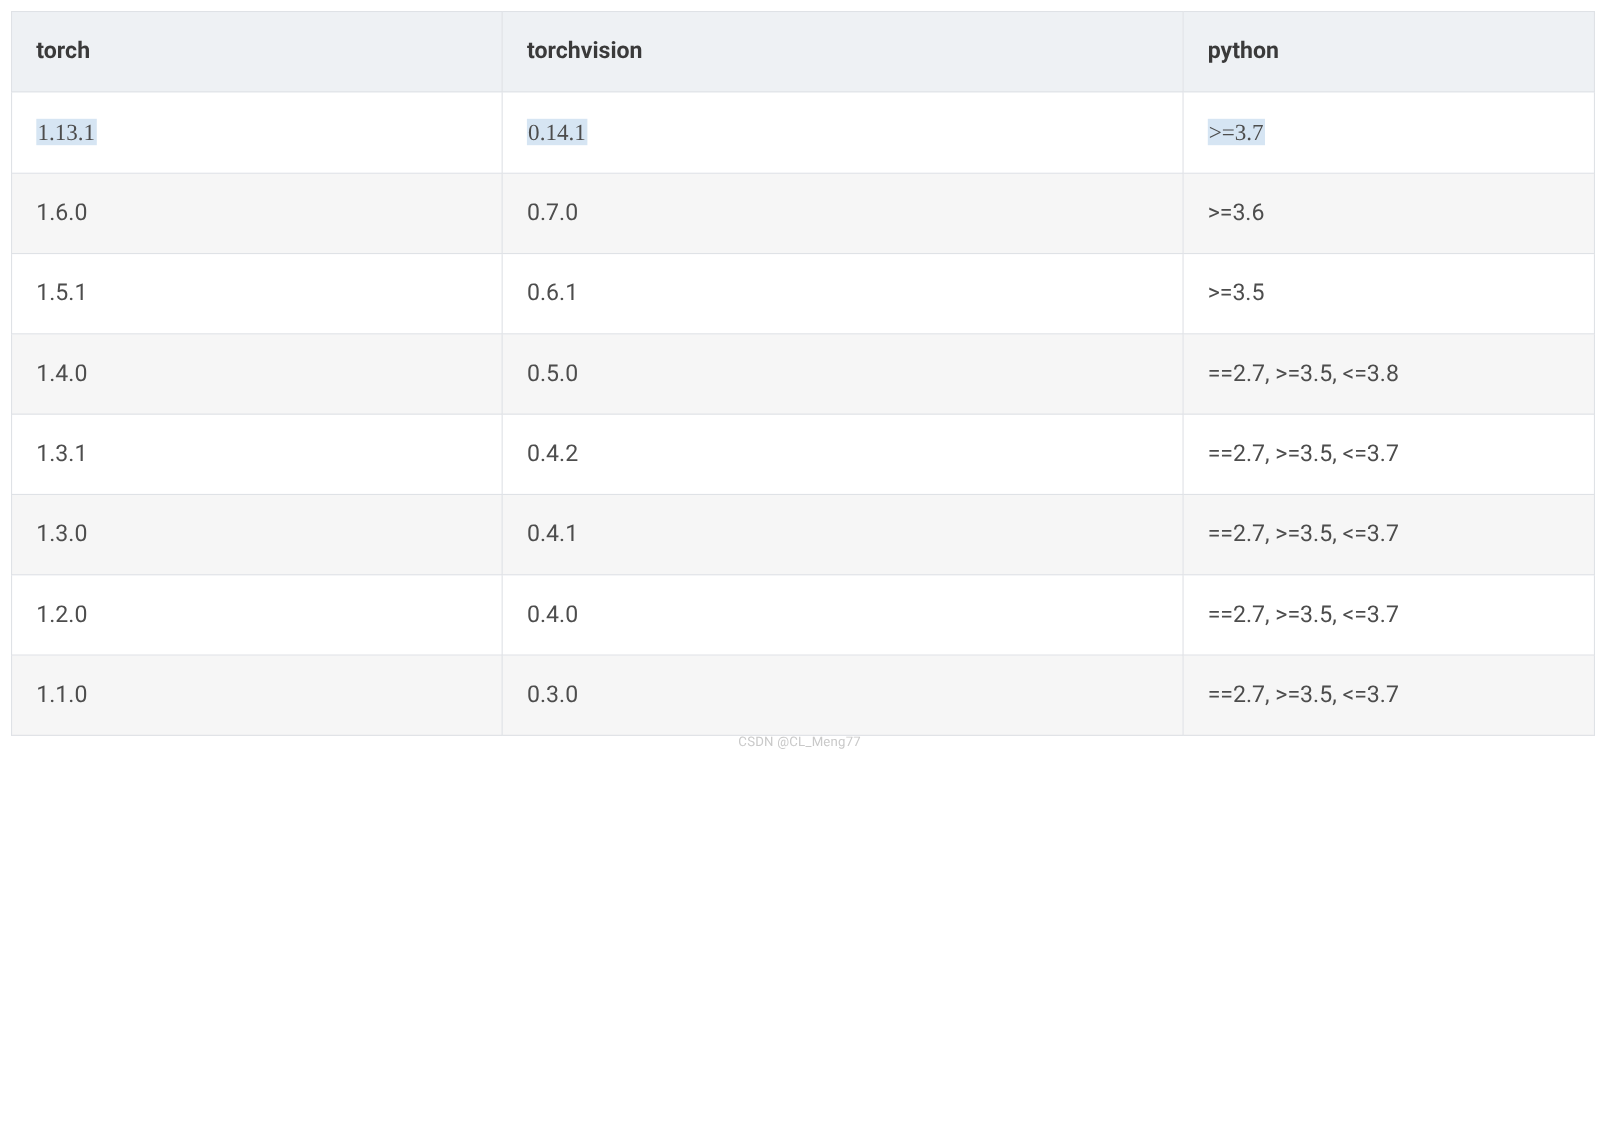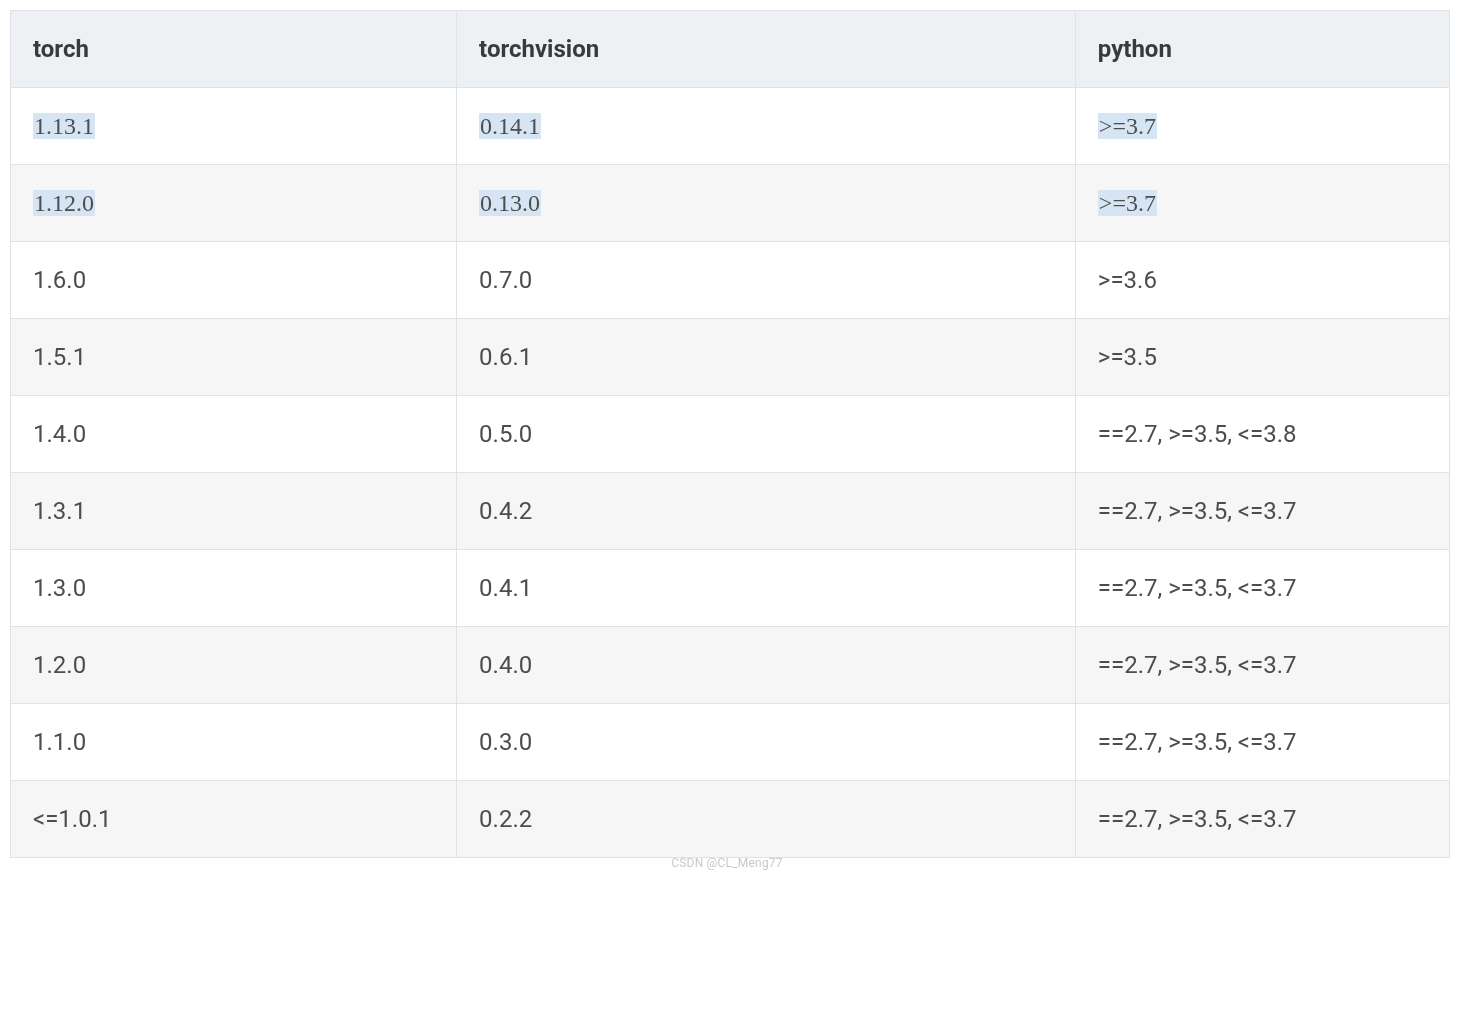--- a/index.html
+++ b/index.html
@@ -9,21 +9,21 @@
     }
     body {
       background: #ffffff;
       font-family: -apple-system, BlinkMacSystemFont, "Segoe UI", Roboto, "Helvetica Neue", Arial, sans-serif;
       padding: 10px;
     }
     table {
       width: 100%;
       border-collapse: collapse;
       border: 1px solid #dfe2e6;
-      font-size: 24px;
+      font-size: 21px;
       color: #4d4d4d;
     }
     th, td {
       text-align: left;
       padding: 24px 22px;
       border: 1px solid #dfe2e6;
       vertical-align: middle;
     }
     th {
       background: #eef1f4;
@@ -65,25 +65,20 @@
       <th>python</th>
     </tr>
   </thead>
   <tbody>
       <tr>
         <td><span class="hl">1.13.1</span></td>
         <td><span class="hl">0.14.1</span></td>
         <td><span class="hl">&gt;=3.7</span></td>
       </tr>
       <tr>
-        <td><span class="hl">1.12.0</span></td>
-        <td><span class="hl">0.13.0</span></td>
-        <td><span class="hl">&gt;=3.7</span></td>
-      </tr>
-      <tr>
         <td>1.6.0</td>
         <td>0.7.0</td>
         <td>&gt;=3.6</td>
       </tr>
       <tr>
         <td>1.5.1</td>
         <td>0.6.1</td>
         <td>&gt;=3.5</td>
       </tr>
       <tr>
@@ -104,20 +99,15 @@
       <tr>
         <td>1.2.0</td>
         <td>0.4.0</td>
         <td>==2.7, &gt;=3.5, &lt;=3.7</td>
       </tr>
       <tr>
         <td>1.1.0</td>
         <td>0.3.0</td>
         <td>==2.7, &gt;=3.5, &lt;=3.7</td>
       </tr>
-      <tr>
-        <td>&lt;=1.0.1</td>
-        <td>0.2.2</td>
-        <td>==2.7, &gt;=3.5, &lt;=3.7</td>
-      </tr>
     </tbody>
 </table>
 <div class="watermark">CSDN @CL_Meng77</div>
 
 </body></html>

